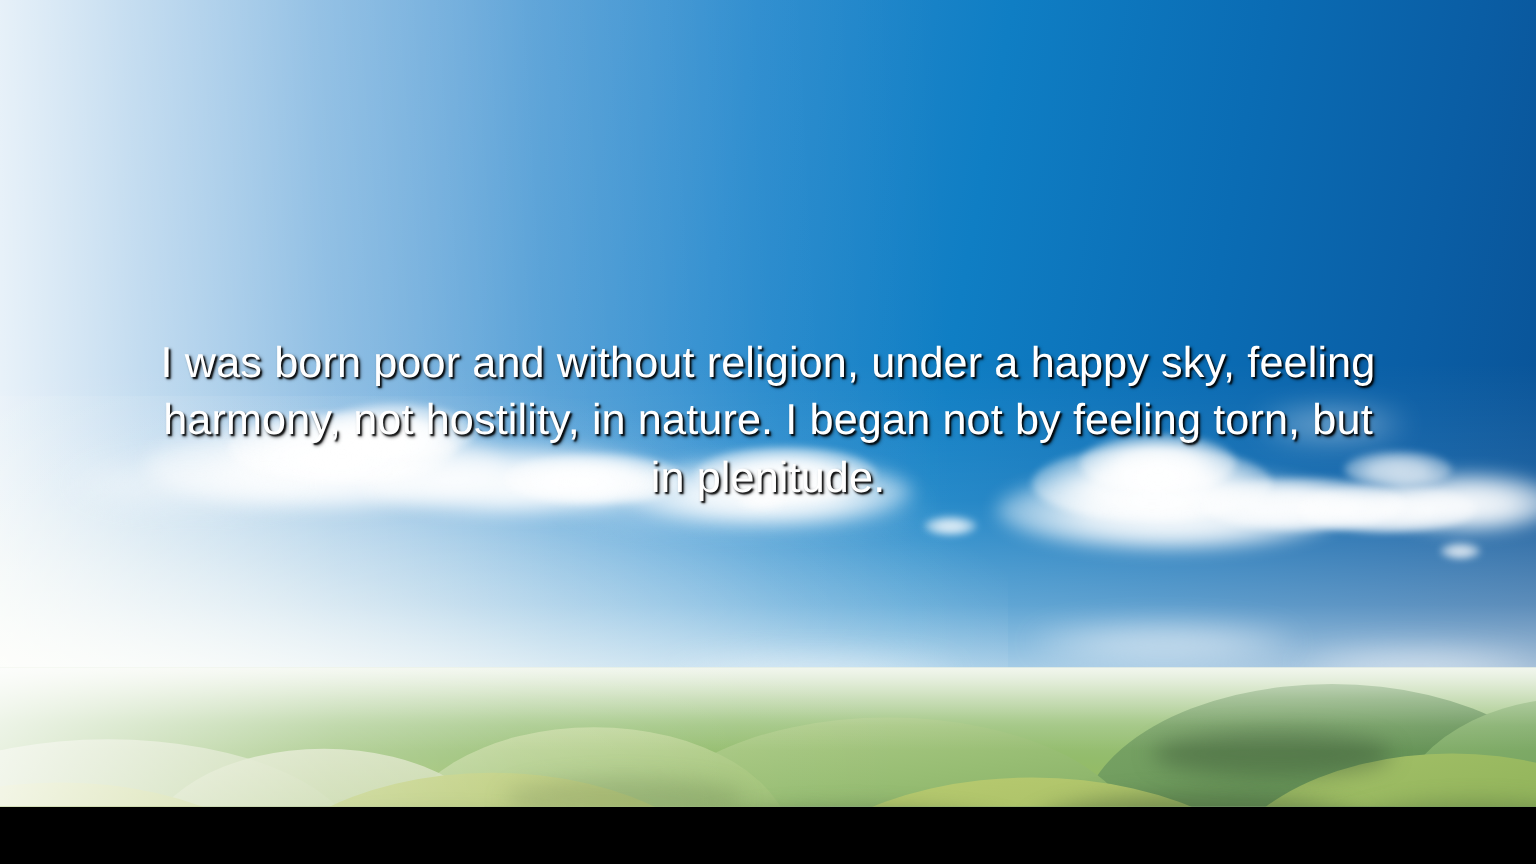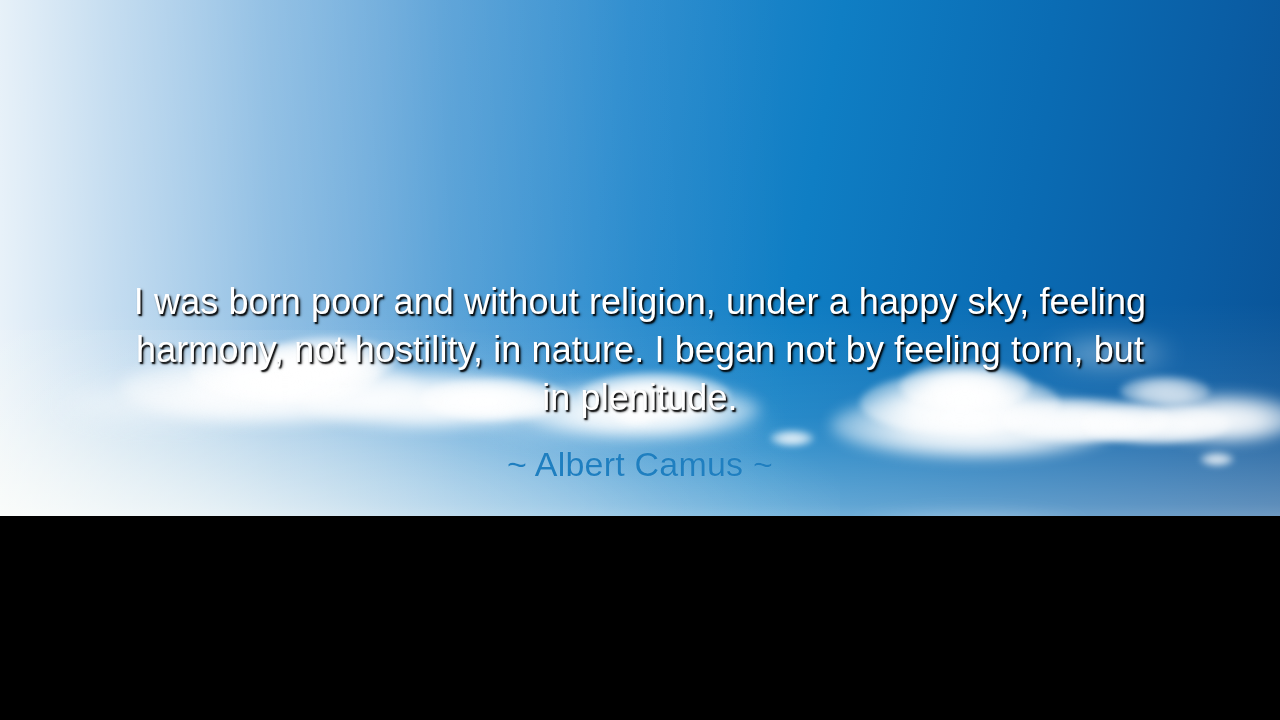--- a/index.html
+++ b/index.html
@@ -7,21 +7,21 @@
     padding: 0;
     width: 1280px;
     height: 720px;
     overflow: hidden;
     background: #000;
   }
 
   #stage {
     position: relative;
     width: 1280px;
-    height: 516px;
+    height: 672px;
     overflow: hidden;
     font-family: "Liberation Sans", sans-serif;
   }
 
   
   .sky-base {
     position: absolute;
     left: 0; top: 0;
     width: 1280px; height: 720px;
     background: linear-gradient(100deg,
@@ -276,16 +276,15 @@
     <div class="path" style="left:632px; top:146px; width:36px; height:5px; transform:rotate(24deg);"></div>
     <div class="path" style="left:648px; top:154px; width:30px; height:5px; transform:rotate(-12deg);"></div>
     <div class="path" style="left:636px; top:158px; width:26px; height:6px; transform:rotate(62deg);"></div>
 
     <div class="land-haze-top"></div>
     <div class="land-haze"></div>
   </div>
 
   <div class="quote-block">
     <p class="quote-text">I was born poor and without religion, under a happy sky, feeling harmony, not hostility, in nature. I began not by feeling torn, but in plenitude.</p>
-    <p class="author-line">~ Albert Camus ~</p>
   </div>
 
 </div>
 
 </body></html>

